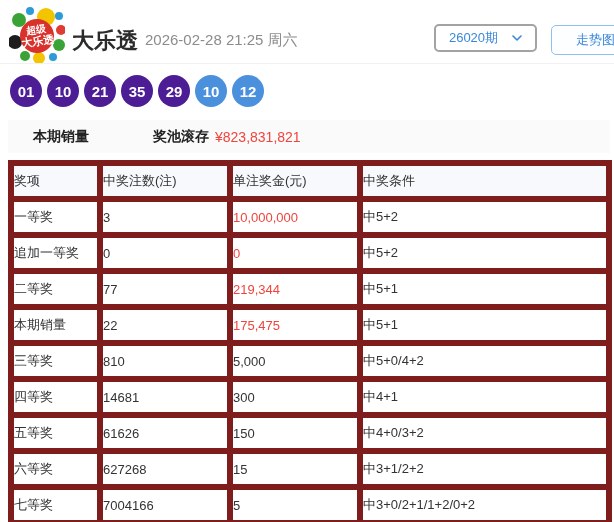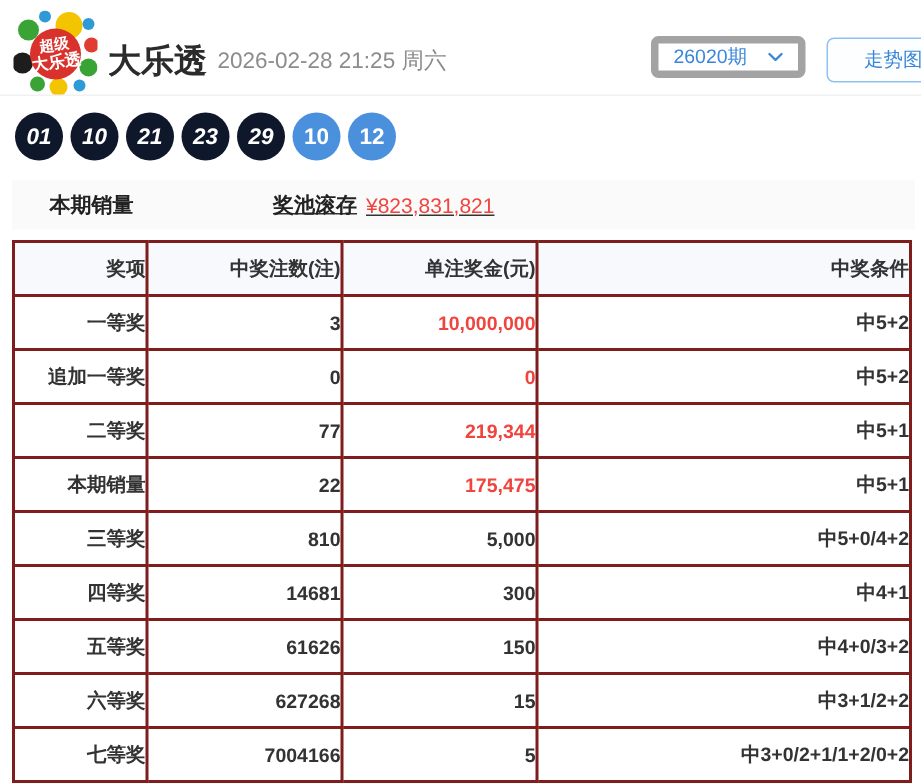--- a/index.html
+++ b/index.html
@@ -6,48 +6,48 @@
   html,body { width:614px; height:522px; background:#fff; overflow:hidden;
     font-family:"Liberation Sans","DejaVu Sans",sans-serif; color:#333; }
 
   
   .header { position:relative; height:64px; border-bottom:1px solid #f1f1f1; }
   .logo { position:absolute; left:9px; top:7px; width:56px; height:56px; }
   .title { position:absolute; left:72px; top:26px; font-size:22px; font-weight:bold; color:#2b2b2b; }
   .datetime { position:absolute; left:145px; top:31px; font-size:15px; color:#8c8c8c; }
 
   .issue-select { position:absolute; left:434px; top:24px; width:103px; height:28px;
-    border:5px solid #a3a3a3; border-radius:5px; background:#fff; color:#3a87d9;
+    border:2px solid #a3a3a3; border-radius:5px; background:#fff; color:#3a87d9;
     font-size:13px; display:flex; align-items:center; justify-content:center; gap:14px; cursor:pointer; }
   .chevron { width:10px; height:6px; display:inline-block; }
   .trend-btn { position:absolute; left:551px; top:25px; width:84px; height:30px;
     border:1px solid #8fc1ee; border-radius:5px; background:#fdfeff; color:#3a87d9;
     font-size:13px; display:flex; align-items:center; padding-left:24px; cursor:pointer; }
 
   
   .balls { position:absolute; top:75px; left:10px; display:flex; gap:5px; }
   .ball { width:32px; height:32px; border-radius:50%; color:#fff; font-size:15px; font-weight:bold;
     display:flex; align-items:center; justify-content:center; }
-  .ball.front { background:#0f172a;font-style:italic; }
+  .ball.front { background:#4c1d95; }
   .ball.back  { background:#4a90dd; }
 
   
   .sales { position:absolute; top:120px; left:8px; width:602px; height:33px; background:#fafafa;
     display:flex; align-items:center; font-size:14px; }
   .sales .grp { display:flex; align-items:center; }
   .sales .lbl { font-weight:bold; color:#222; margin-right:6px; }
   .sales .val { color:#f0443e; }
   .g1 { margin-left:25px;justify-content:flex-end; }
-  .g2 { margin-left:87px;text-decoration:underline; }
+  .g2 { margin-left:58px; }
 
   
   .prize-table { position:absolute; top:160px; left:8px; width:598px;
     border-collapse:collapse; table-layout:fixed; font-size:13px; }
-  .prize-table th, .prize-table td { border:2px solid #7f1d1d; text-align:right; height:36px;
-    font-weight:bold; color:#333; }
+  .prize-table th, .prize-table td { border:6px solid #7f1d1d; text-align:left; height:36px;
+    font-weight:normal; color:#333; }
   .prize-table thead th { background:#f7f9fc; height:36px; }
   .prize-table td.red { color:#f0443e; }
   .col-prize { width:89px; } .col-count { width:130px; } .col-amount { width:130px; } .col-cond { width:249px; }
 </style>
 </head>
 <body>
 
 <div class="header">
   <svg class="logo" viewBox="0 0 56 56">
     <circle cx="21" cy="4" r="4" fill="#2e9bd6"></circle>
@@ -75,21 +75,21 @@
       <polyline points="1,1 5,5 9,1" fill="none" stroke="#3a87d9" stroke-width="1.6" stroke-linecap="round" stroke-linejoin="round"></polyline>
     </svg>
   </div>
   <div class="trend-btn">走势图</div>
 </div>
 
 <div class="balls">
     <div class="ball front">01</div>
     <div class="ball front">10</div>
     <div class="ball front">21</div>
-    <div class="ball front">23</div>
+    <div class="ball front">35</div>
     <div class="ball front">29</div>
     <div class="ball back">10</div>
     <div class="ball back">12</div>
   </div>
 
 <div class="sales">
   <div class="grp g1">
     <span class="lbl">本期销量</span>
   </div>
   <div class="grp g2">

